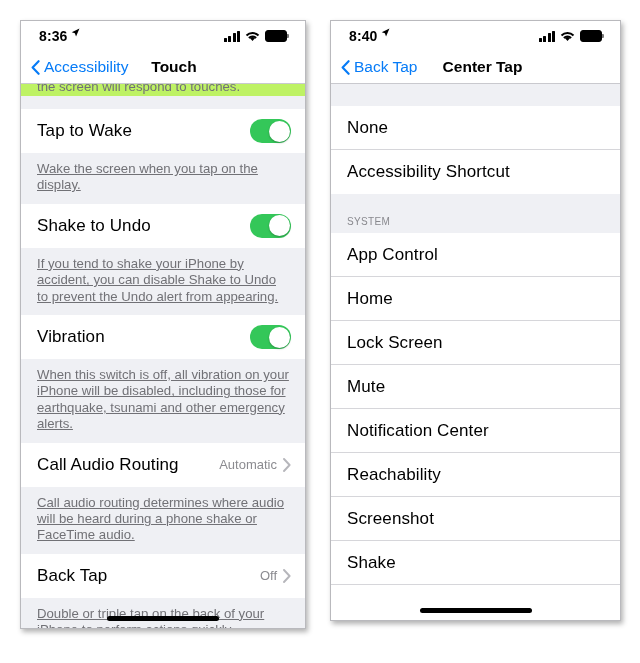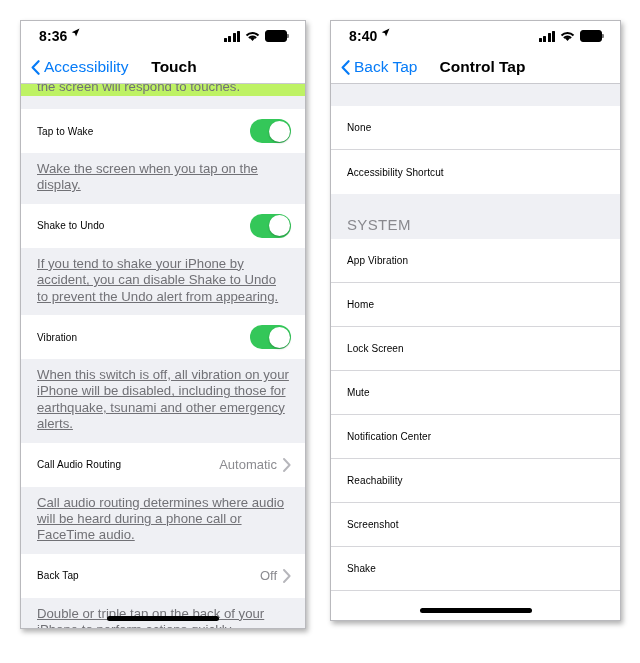--- a/index.html
+++ b/index.html
@@ -76,21 +76,21 @@
   
   .screen { position: relative; background:#eff0f4; height: calc(100% - 63px); overflow:hidden; }
 
   
   .cell {
     background:#fff; display:flex; align-items:center;
     padding: 0 14px 0 16px; height: 44px;
     border-bottom: 1px solid #d6d6da;
   }
   .cell.nosep { border-bottom: none; }
-  .cell-label { font-size: 10px; color:#000; flex:1; letter-spacing:.1px; }
+  .cell-label { font-size: 17px; color:#000; flex:1; letter-spacing:.1px; }
   .cell-value { font-size: 13px; color:#8b8b90; margin-right:6px; }
   .chev-right { width:8px; height:14px; flex:none; }
 
   
   .footer-note {
     background:#eff0f4; color:#717176;
     font-size:13.2px; line-height:16.4px;
     padding: 8px 16px 10px 16px;
     letter-spacing: 0;
     text-decoration: underline;
@@ -103,21 +103,21 @@
   }
   .switch .knob {
     position:absolute; top:1.5px; left: 18.5px;
     width: 21px; height: 21px; border-radius:50%;
     background:#fff; box-shadow: 0 1px 2px rgba(0,0,0,.28);
   }
 
   
   .group-header {
     background:#eff0f4; color:#89898e;
-    font-size:15px; letter-spacing:.35px;
+    font-size:10px; letter-spacing:.35px;
     padding: 22px 16px 6px 16px;
   }
   .gap { background:#eff0f4; height: 22px; }
   .gap.small { height: 13px; }
 
   .check { width: 15px; height: 13px; flex:none; margin-right: 4px; }
 
   
   .clip-top {
     background:#bef264; color:#717176;
@@ -210,21 +210,21 @@
       </div>
       <div class="footer-note">When this switch is off, all vibration on your iPhone will be disabled, including those for earthquake, tsunami and other emergency alerts.</div>
 
       <div class="cell nosep">
         <span class="cell-label">Call Audio Routing</span>
         <span class="cell-value">Automatic</span>
         <svg class="chev-right" viewBox="0 0 8 14">
           <path d="M1 1 L6.6 7 L1 13" stroke="#b6b6bb" stroke-width="1.9" fill="none" stroke-linecap="round" stroke-linejoin="round"></path>
         </svg>
       </div>
-      <div class="footer-note">Call audio routing determines where audio will be heard during a phone call or FaceTime audio.</div>
+      <div class="footer-note">Call audio routing determines where audio will be heard during a phone shake or FaceTime audio.</div>
 
       <div class="cell nosep">
         <span class="cell-label">Back Tap</span>
         <span class="cell-value">Off</span>
         <svg class="chev-right" viewBox="0 0 8 14">
           <path d="M1 1 L6.6 7 L1 13" stroke="#b6b6bb" stroke-width="1.9" fill="none" stroke-linecap="round" stroke-linejoin="round"></path>
         </svg>
       </div>
       <div class="footer-note">Double or triple tap on the back of your iPhone to perform actions quickly.</div>
 
@@ -261,38 +261,38 @@
       </div>
     </div>
 
     <div class="navbar">
       <div class="nav-back">
         <svg class="chev-left" viewBox="0 0 9 15">
           <path d="M7.6 1.2 L1.6 7.5 L7.6 13.8" stroke="#067bf7" stroke-width="2.1" fill="none" stroke-linecap="round" stroke-linejoin="round"></path>
         </svg>
         <span>Back Tap</span>
       </div>
-      <div class="nav-title">Control Tap</div>
+      <div class="nav-title">Center Tap</div>
     </div>
 
     <div class="screen">
 
       <div class="gap"></div>
 
       <div class="cell">
         <span class="cell-label">None</span>
       </div>
       <div class="cell nosep">
         <span class="cell-label">Accessibility Shortcut</span>
       </div>
 
       <div class="group-header">SYSTEM</div>
 
       <div class="cell">
-        <span class="cell-label">App Vibration</span>
+        <span class="cell-label">App Control</span>
       </div>
       <div class="cell">
         <span class="cell-label">Home</span>
       </div>
       <div class="cell">
         <span class="cell-label">Lock Screen</span>
       </div>
       <div class="cell">
         <span class="cell-label">Mute</span>
       </div>

